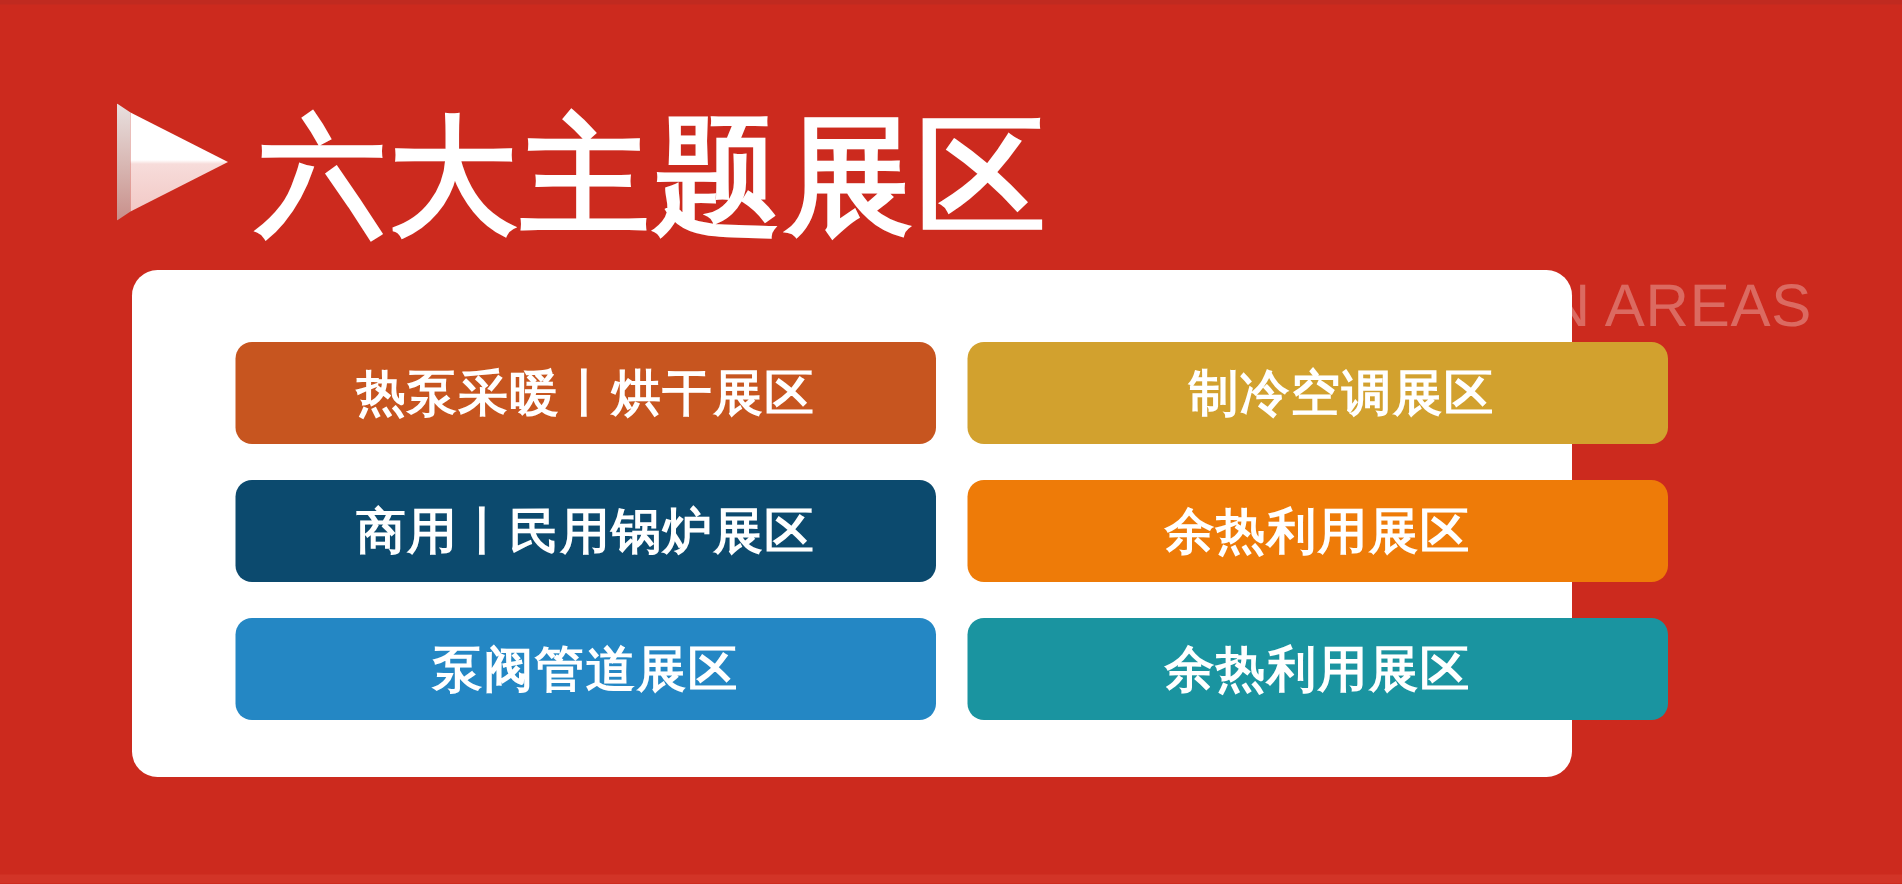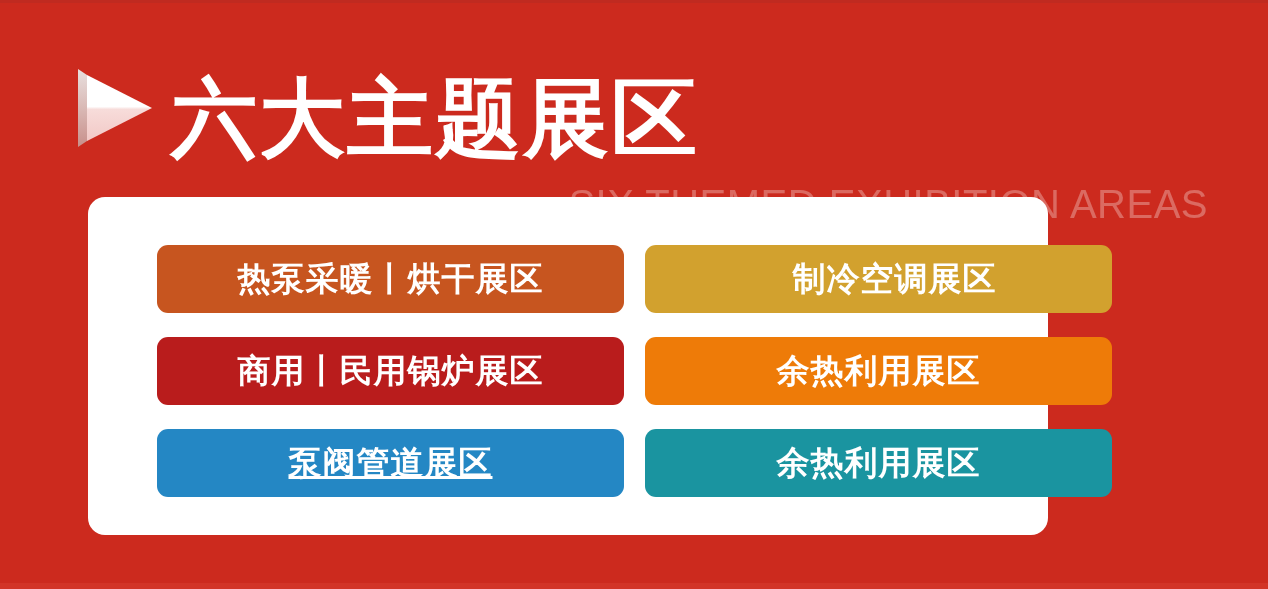--- a/index.html
+++ b/index.html
@@ -82,21 +82,21 @@
     color: rgba(255, 255, 255, 0.30);
     letter-spacing: 0.5px;
     white-space: nowrap;
     text-align: right;
   }
 
   
   .card {
     position: absolute;
     left: 88px;
-    top: 197px;
+    top: 180px;
     width: 960px;
     height: 338px;
     background: #FFFFFF;
     border-radius: 17px;
     box-sizing: border-box;
   }
 
   .zone-grid {
     position: absolute;
     left: 69px;
@@ -163,29 +163,29 @@
     <div class="zone-grid">
 
       <div class="zone-button" style="background-color: rgb(199, 85, 31);">
         <span>热泵采暖丨烘干展区</span>
       </div>
 
       <div class="zone-button" style="background-color: rgb(210, 161, 46); padding-left: 32px;">
         <span>制冷空调展区</span>
       </div>
 
-      <div class="zone-button" style="background-color: #b91c1c; text-align: center;">
+      <div class="zone-button" style="background-color: #0c4a6e; text-align: center;">
         <span>商用丨民用锅炉展区</span>
       </div>
 
       <div class="zone-button" style="background-color: rgb(238, 123, 8);">
         <span>余热利用展区</span>
       </div>
 
-      <div class="zone-button" style="background-color: rgb(36, 135, 196); text-decoration: underline;">
+      <div class="zone-button" style="background-color: rgb(36, 135, 196);">
         <span>泵阀管道展区</span>
       </div>
 
       <div class="zone-button" style="background-color: rgb(26, 148, 160);">
         <span>余热利用展区</span>
       </div>
 
     </div>
   </div>
 

